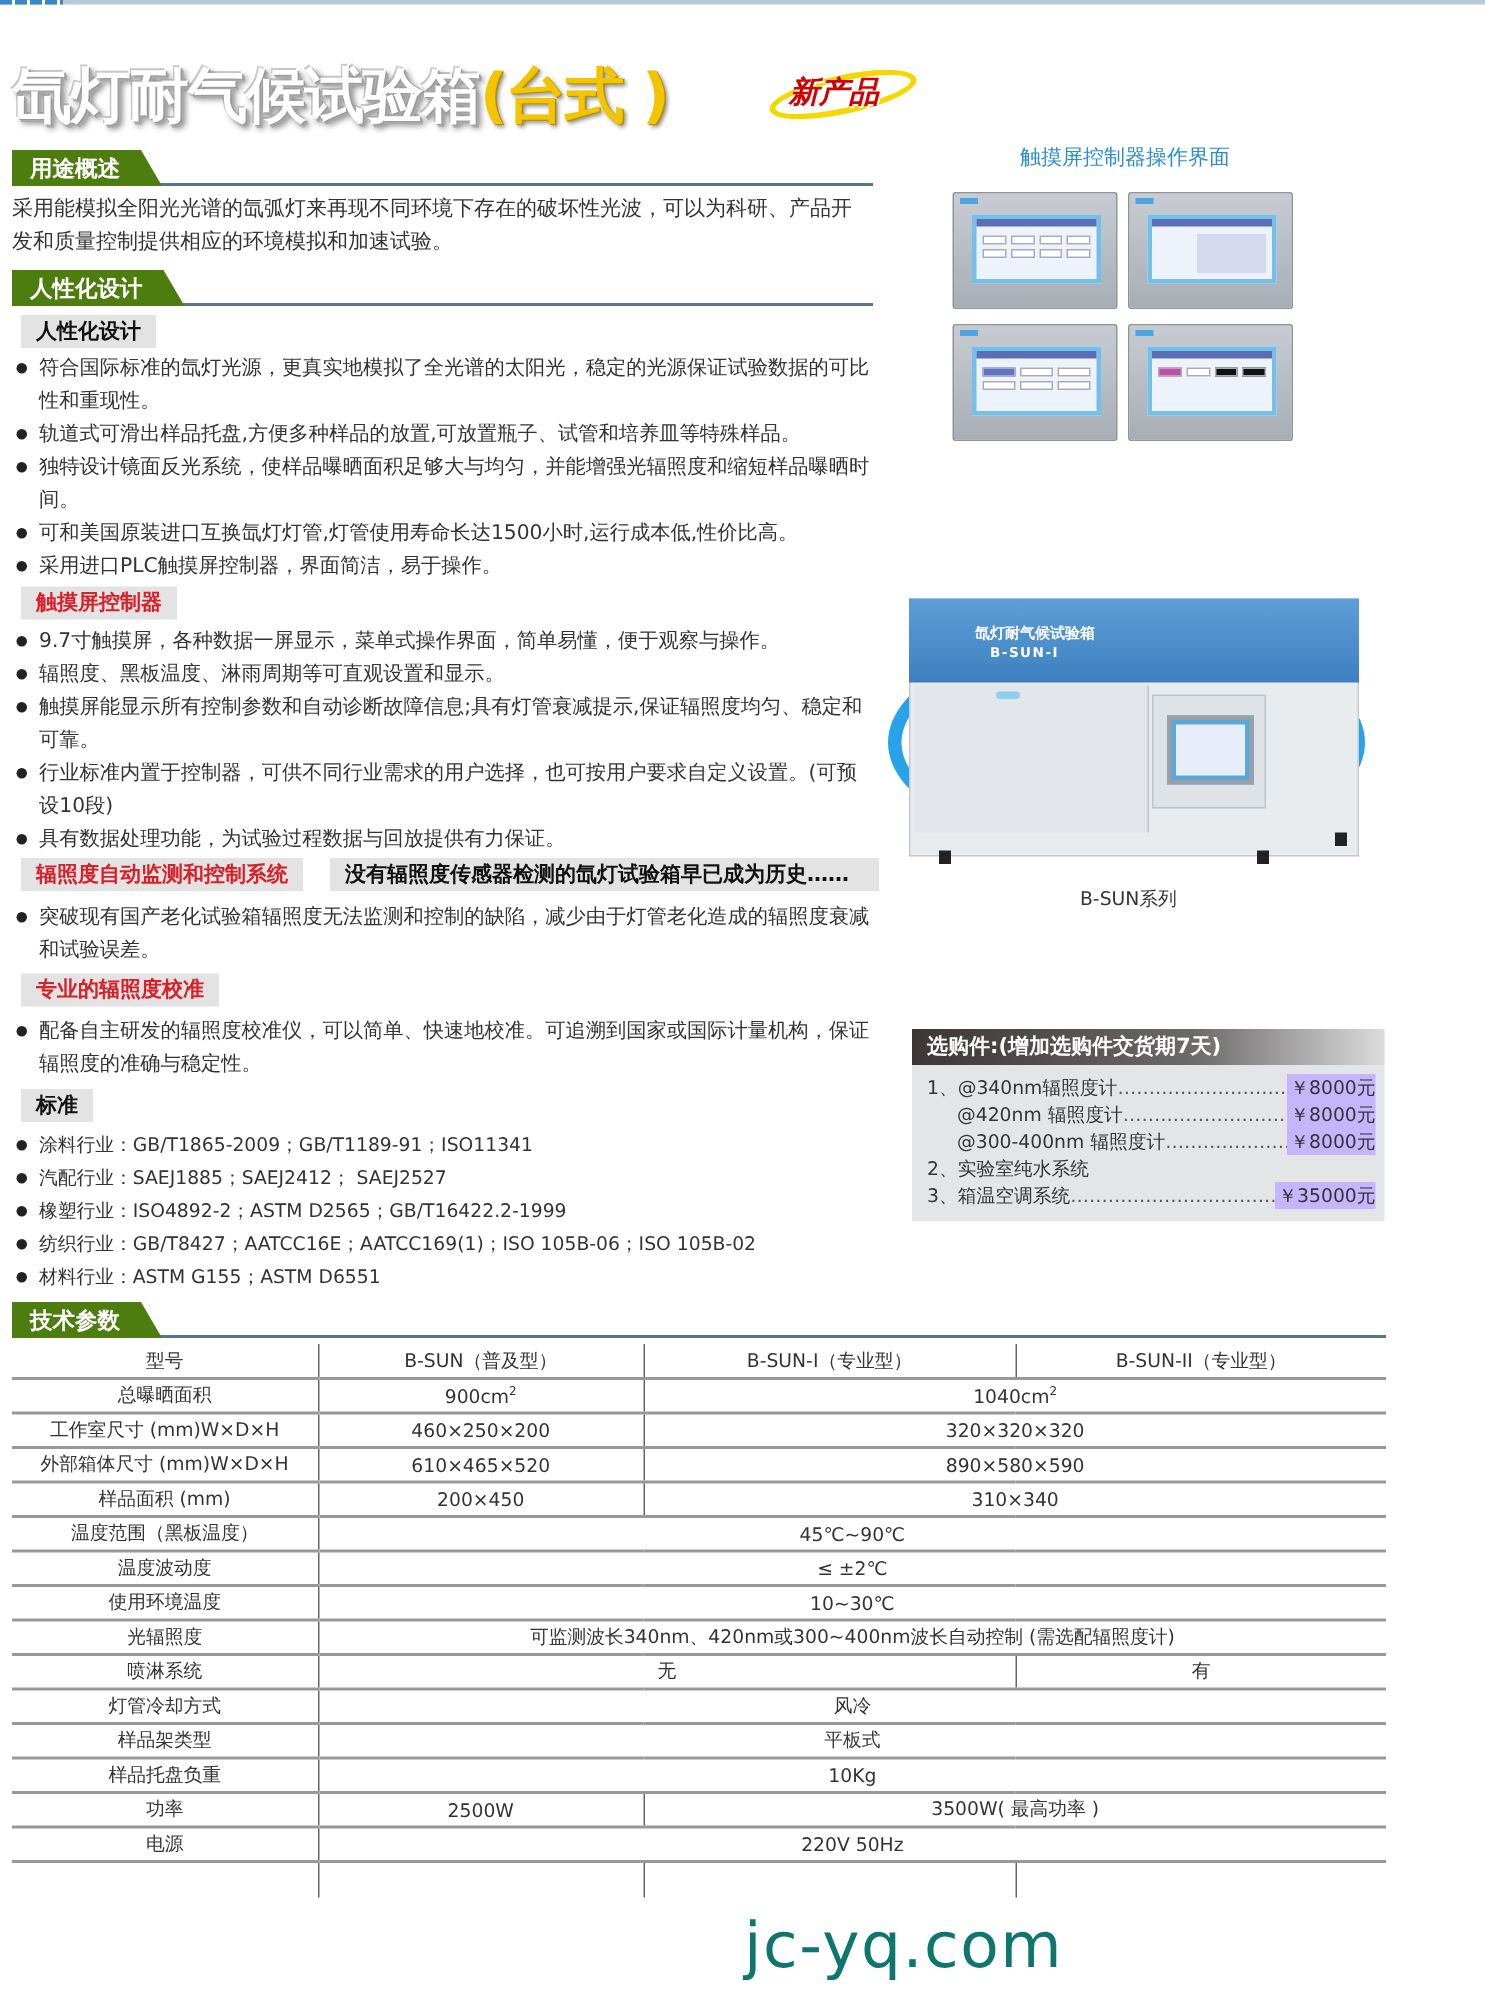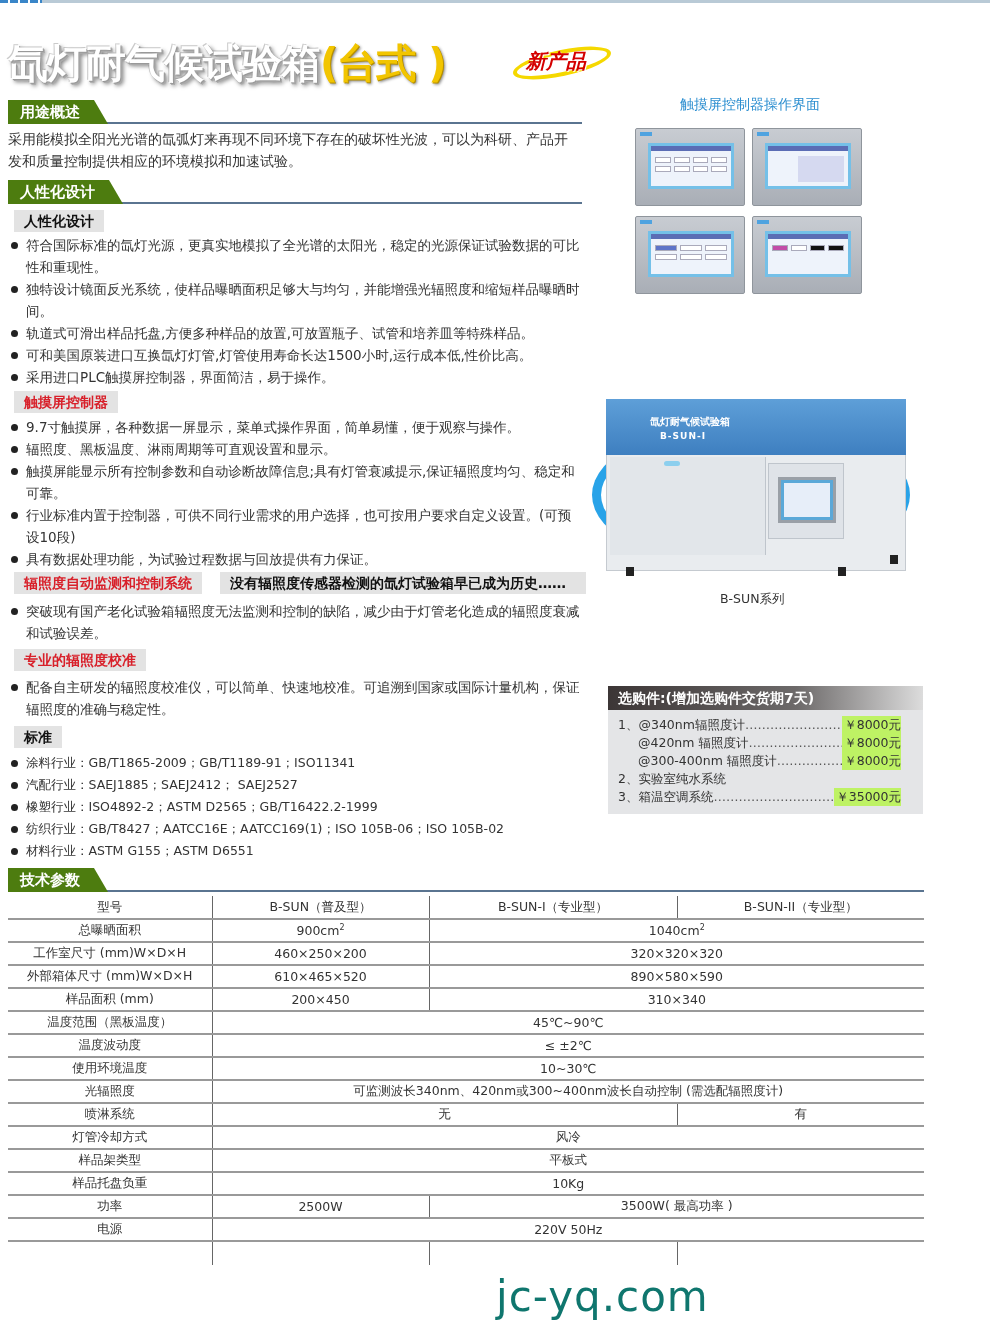--- a/index.html
+++ b/index.html
@@ -50,21 +50,21 @@
   .machine .ctrlpanel { position: absolute; left: 176px; top: 68px; width: 76px; height: 76px; border: 1px solid #bfc5cc; background: #dfe3e8; }
   .machine .screen { position: absolute; left: 186px; top: 82px; width: 58px; height: 46px; background: #5ba8d8; border: 3px solid #9aa0a7; }
   .machine .screen::after { content: ""; position: absolute; left: 3px; top: 3px; right: 3px; bottom: 3px; background: #e7eef9; }
   .machine .foot { position: absolute; width: 8px; height: 9px; background: #222; top: 172px; }
   .machine .caption { position: absolute; left: 128px; top: 196px; font-size: 12.5px; color: #333; }
 
   .options { position: absolute; left: 608px; top: 686px; width: 315px; height: 128px; background: #e4e5e7; }
   .options .head { height: 24px; background: linear-gradient(90deg, #3c3636, #6d6a6a 60%, #dcdcdc); color: #fff; font-weight: bold; font-size: 14px; line-height: 24px; padding-left: 10px; }
   .options .row { position: relative; height: 18px; font-size: 12.5px; line-height: 18px; color: #333; padding-left: 10px; white-space: nowrap; }
   .options .row.indent { padding-left: 30px; }
-  .options .row .price { position: absolute; right: 22px; top: 0; background: #bef264; padding-left: 2px; }
+  .options .row .price { position: absolute; right: 6px; top: 0; background: #c4b5fd; padding-left: 2px; }
 
   table.spec { position: absolute; left: 8px; top: 896px; width: 916px; border-collapse: collapse; font-size: 12.5px; color: #333; }
   table.spec td { height: 23px; text-align: center; border-bottom: 2px solid #999; border-left: 1px solid #666; padding: 0; }
   table.spec td:first-child { border-left: none; }
   table.spec tr.first td { border-top: none; }
   table.spec tr.empty td { border-bottom: none; height: 24px; }
   sup { font-size: 8px; }
 
   .footer { position: absolute; left: 496px; top: 1272px; font-size: 42px; color: #0f766e; font-family: "DejaVu Sans", sans-serif; letter-spacing: 1px; }
 </style>
@@ -88,22 +88,22 @@
 </div>
 <div class="para" style="top:128px;">采用能模拟全阳光光谱的氙弧灯来再现不同环境下存在的破坏性光波，可以为科研、产品开发和质量控制提供相应的环境模拟和加速试验。</div>
 
 <div class="sec-head" style="top:180px;">
   <div class="tab">人性化设计</div>
 </div>
 
 <div class="subhead dark" style="top:210px;">人性化设计</div>
 <ul class="bullets" style="top:234px;">
   <li>符合国际标准的氙灯光源，更真实地模拟了全光谱的太阳光，稳定的光源保证试验数据的可比性和重现性。</li>
+  <li>轨道式可滑出样品托盘,方便多种样品的放置,可放置瓶子、试管和培养皿等特殊样品。</li>
   <li>独特设计镜面反光系统，使样品曝晒面积足够大与均匀，并能增强光辐照度和缩短样品曝晒时间。</li>
-  <li>轨道式可滑出样品托盘,方便多种样品的放置,可放置瓶子、试管和培养皿等特殊样品。</li>
   <li>可和美国原装进口互换氙灯灯管,灯管使用寿命长达1500小时,运行成本低,性价比高。</li>
   <li>采用进口PLC触摸屏控制器，界面简洁，易于操作。</li>
 </ul>
 
 <div class="subhead red" style="top:391px;">触摸屏控制器</div>
 <ul class="bullets" style="top:416px;">
   <li>9.7寸触摸屏，各种数据一屏显示，菜单式操作界面，简单易懂，便于观察与操作。</li>
   <li>辐照度、黑板温度、淋雨周期等可直观设置和显示。</li>
   <li>触摸屏能显示所有控制参数和自动诊断故障信息;具有灯管衰减提示,保证辐照度均匀、稳定和可靠。</li>
   <li>行业标准内置于控制器，可供不同行业需求的用户选择，也可按用户要求自定义设置。(可预设10段)</li>

